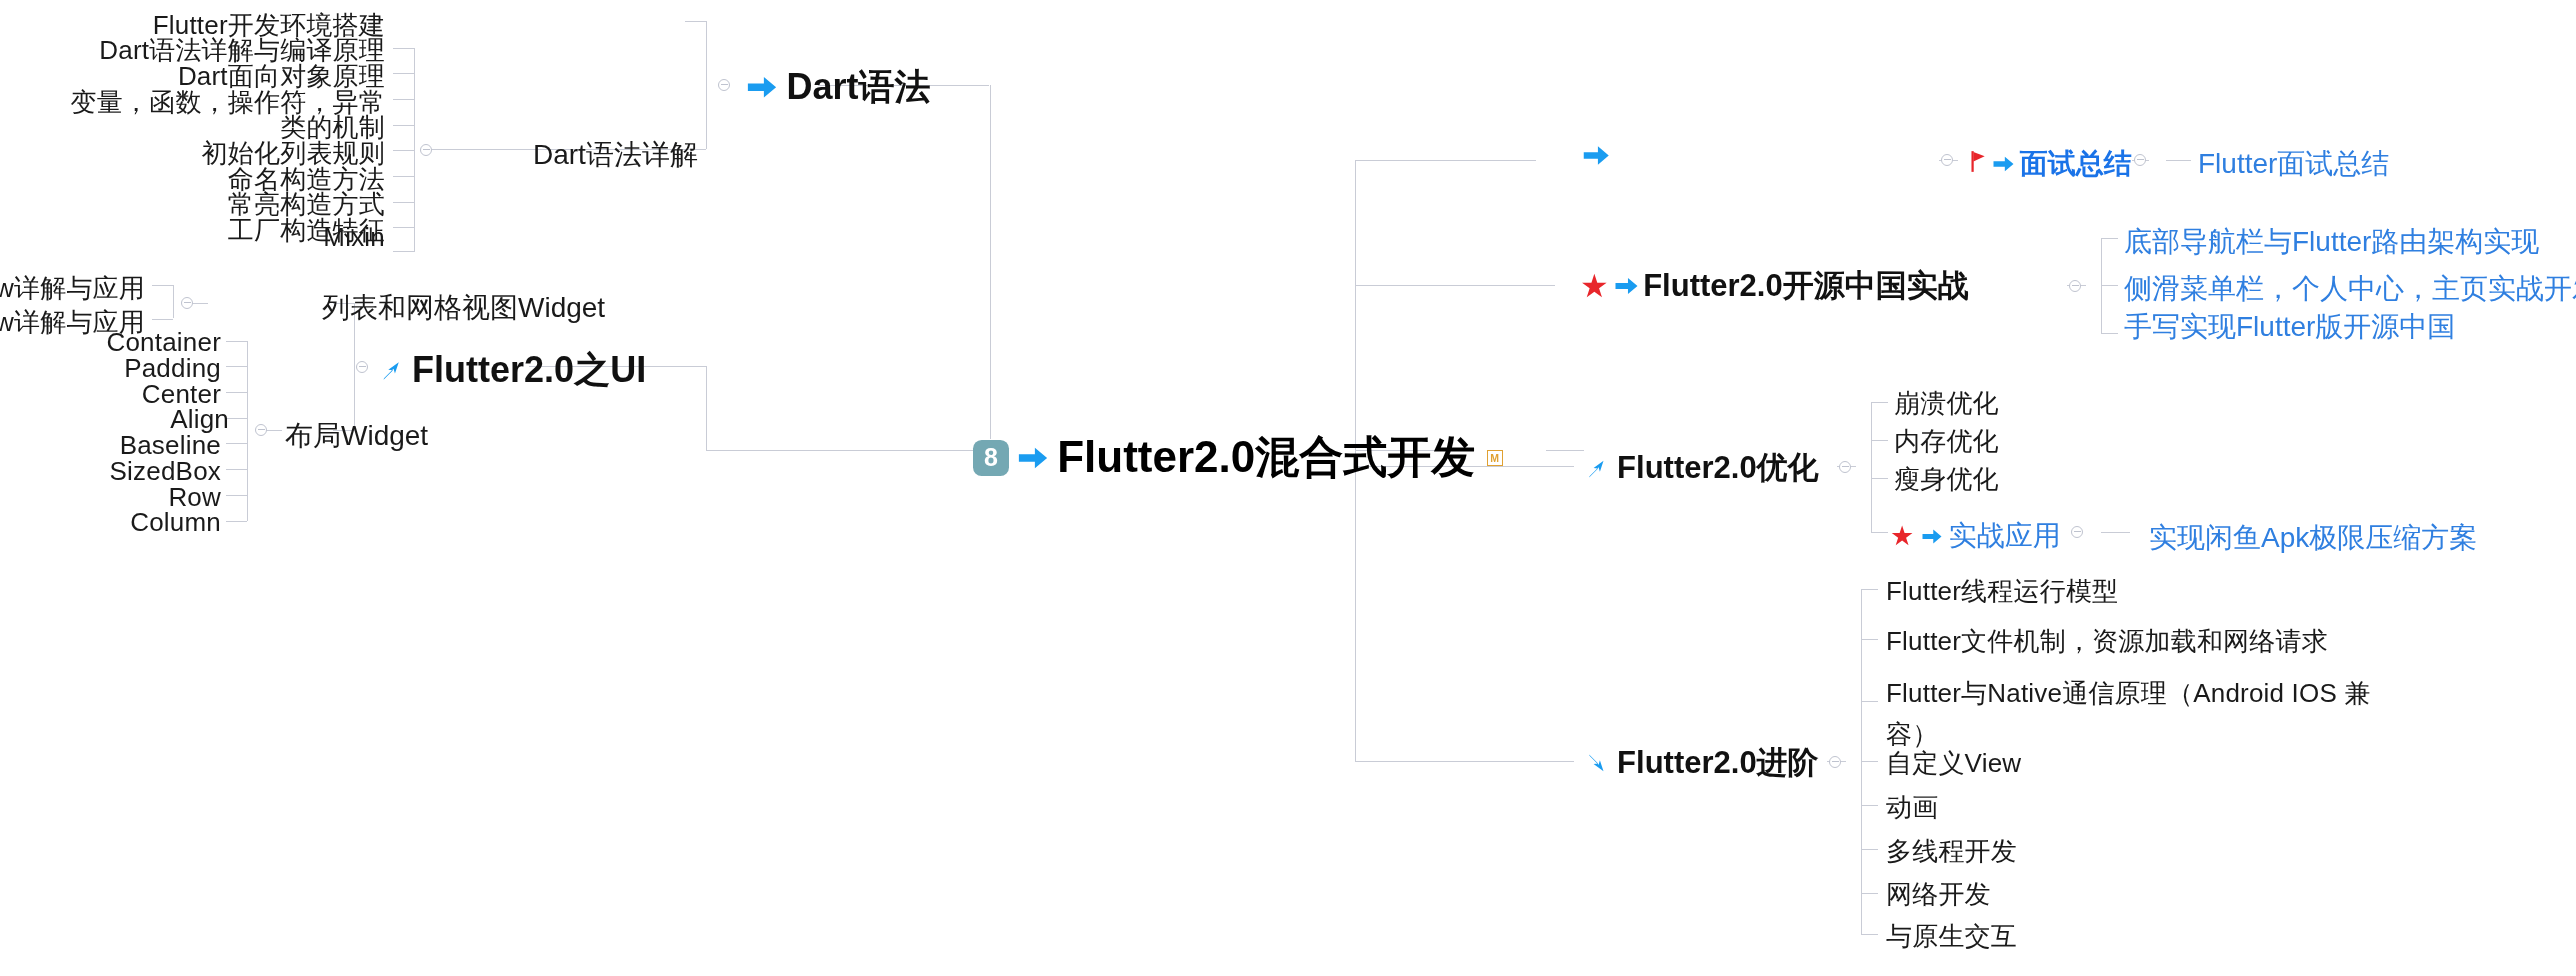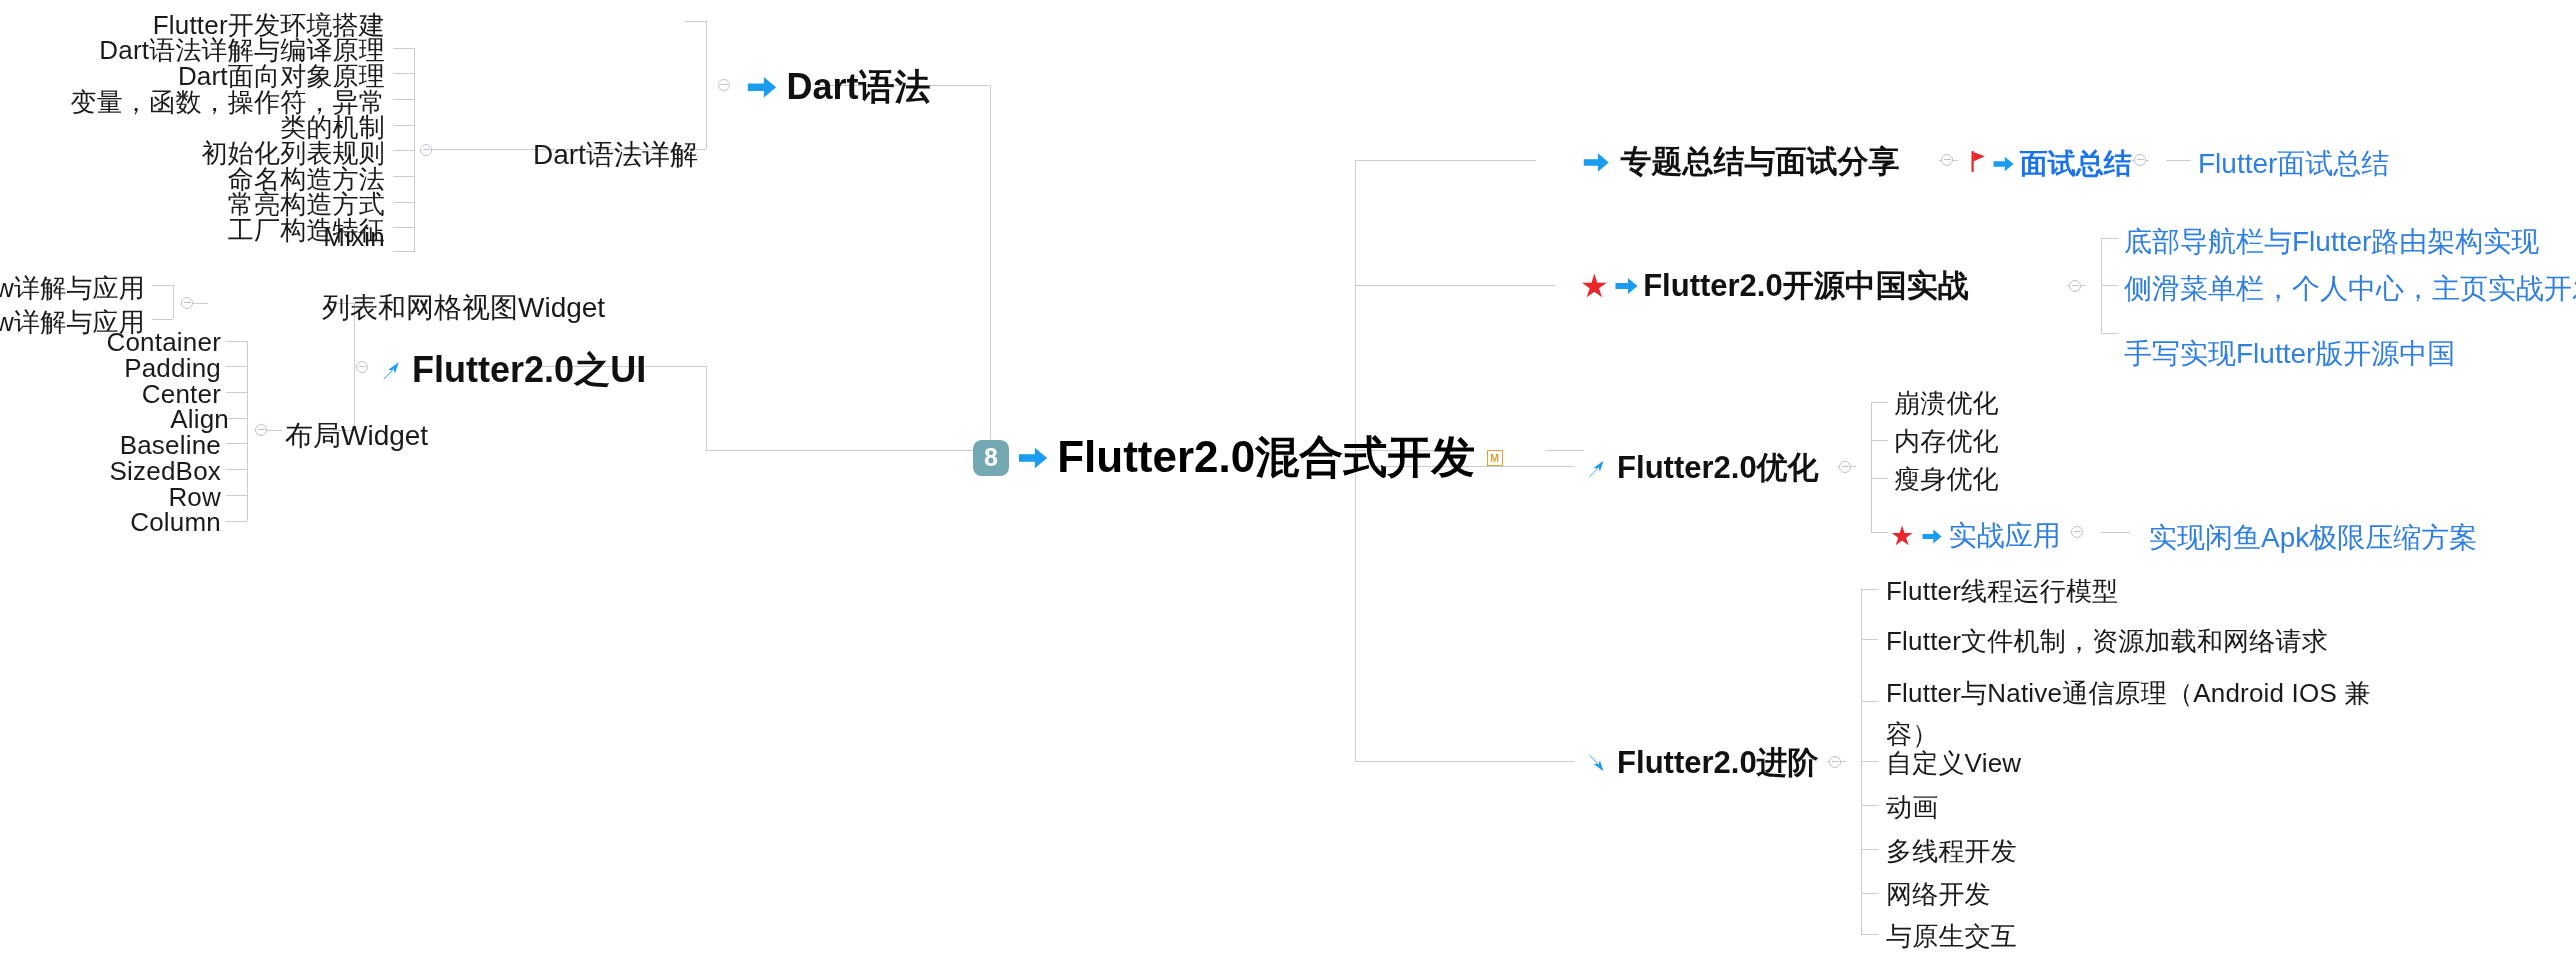--- a/index.html
+++ b/index.html
@@ -250,21 +250,20 @@
   <span class="root">Flutter2.0混合式开发</span>
   <span class="mmark">M</span>
 </div>
 
 <div class="node" style="left:1580px;top:141px;">
   <span class="ico arrow-right">
     <svg viewBox="0 0 34 30" width="28.5" height="25">
         <path d="M2 11h17V4l13 11-13 11v-7H2z" fill="#1a9cf0"></path>
       </svg>
   </span>
-  <span class="b2">专题总结与面试分享</span>
 </div>
 
 <div class="node" style="left:1970px;top:145px;">
   <span class="flag">
     <svg viewBox="0 0 22 28" width="19" height="25">
         <path d="M3 2v24" stroke="#e8262b" stroke-width="2.6" fill="none"></path>
         <path d="M4 3l13 5-13 6z" fill="#e8262b"></path>
       </svg>
   </span>
   <span class="ico small-arrow-blue">
@@ -288,21 +287,21 @@
   </span>
   <span class="b2 blue-strong">Flutter2.0开源中国实战</span>
 </div>
 
 <div class="node mid blue" style="left:2124px;top:223px;">
   <span>底部导航栏与Flutter路由架构实现</span>
 </div>
 <div class="node mid blue" style="left:2124px;top:270px;">
   <span>侧滑菜单栏，个人中心，主页实战开发</span>
 </div>
-<div class="node mid blue" style="left:2124px;top:335px;text-align:right;">
+<div class="node mid blue" style="left:2124px;top:308px;text-align:right;">
   <span>手写实现Flutter版开源中国</span>
 </div>
 
 <div class="node" style="left:1580px;top:447px;">
   <span class="ico arrow-ne">
     <svg viewBox="0 0 30 30" width="27" height="27">
         <path d="M9 25l10-10-5-0.5 11-8-4 12-1.5-5-10 10z" fill="#1a9cf0"></path>
       </svg>
   </span>
   <span class="b2">Flutter2.0优化</span>

